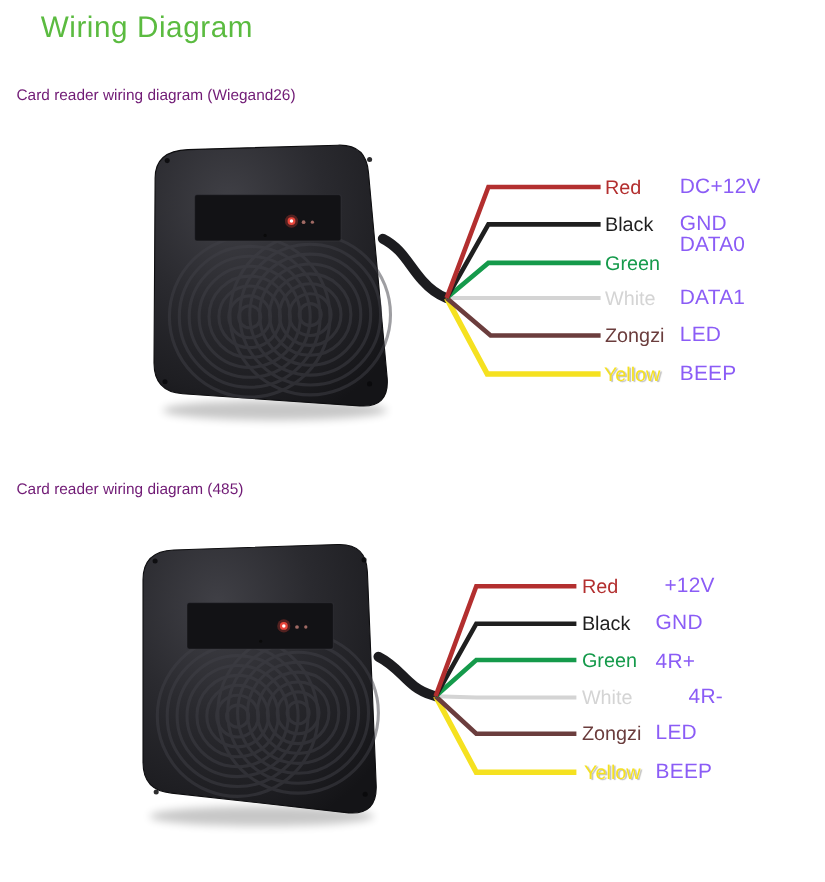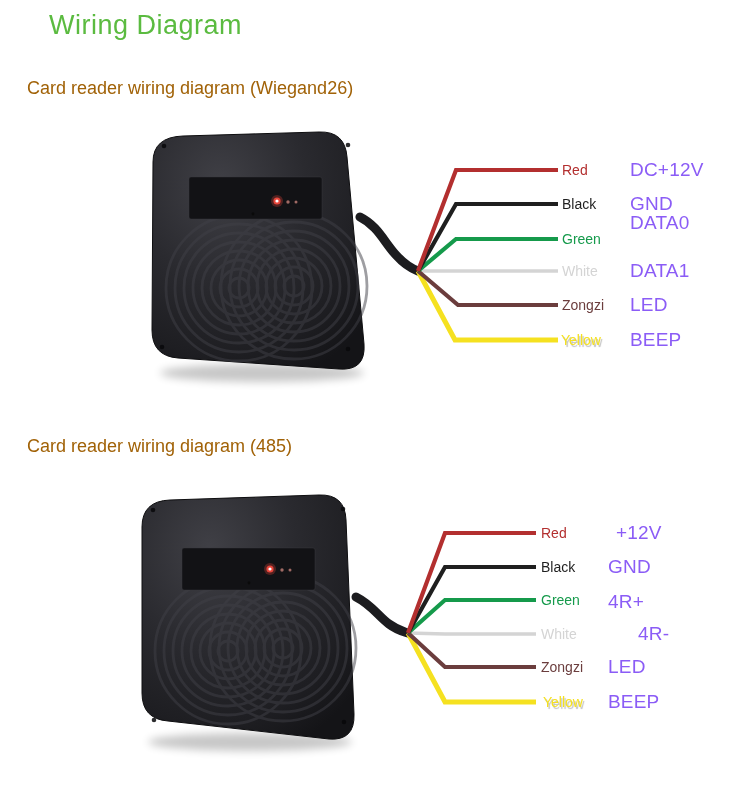--- a/index.html
+++ b/index.html
@@ -1,30 +1,30 @@
 <!DOCTYPE html>
 <html><head>
 <meta charset="utf-8">
 <style>
   * { margin:0; padding:0; box-sizing:border-box; }
   html,body { background:#ffffff; }
   body { width:750px; height:802px; position:relative; overflow:hidden;
          font-family:"Liberation Sans", sans-serif; }
-  #page { position:absolute; inset:0;margin-left:12px; }
+  #page { position:absolute; inset:0; }
   #page-title { position:absolute; left:37px; top:10px; font-size:27px;
                 font-weight:400; letter-spacing:0.5px; }
-  .section-heading { position:absolute; left:15px; font-size:18px;
-                     color:#a16207; font-weight:400; }
+  .section-heading { position:absolute; left:15px; font-size:14px;
+                     color:#701a75; font-weight:400; }
   #heading-1 { top:78px; }
   #heading-2 { top:436px;text-align:right; }
   .diagram-svg { position:absolute; left:0; }
   #svg-1 { top:100px; }
   #svg-2 { top:460px; }
   .lbl { position:absolute; display:block; line-height:22px; white-space:nowrap; }
-  .name { font-size:14px; font-weight:400; }
+  .name { font-size:18px; font-weight:400; }
   .func { font-size:19px; color:#8b5cf6; letter-spacing:0.2px; }
   .sh   { text-shadow:1.5px 1.5px 1px #bdbdbd; }
 </style>
 </head>
 <body>
 
 <div id="page">
 
   <h1 id="page-title" style="color: rgb(91, 187, 64);">Wiring Diagram</h1>
 

